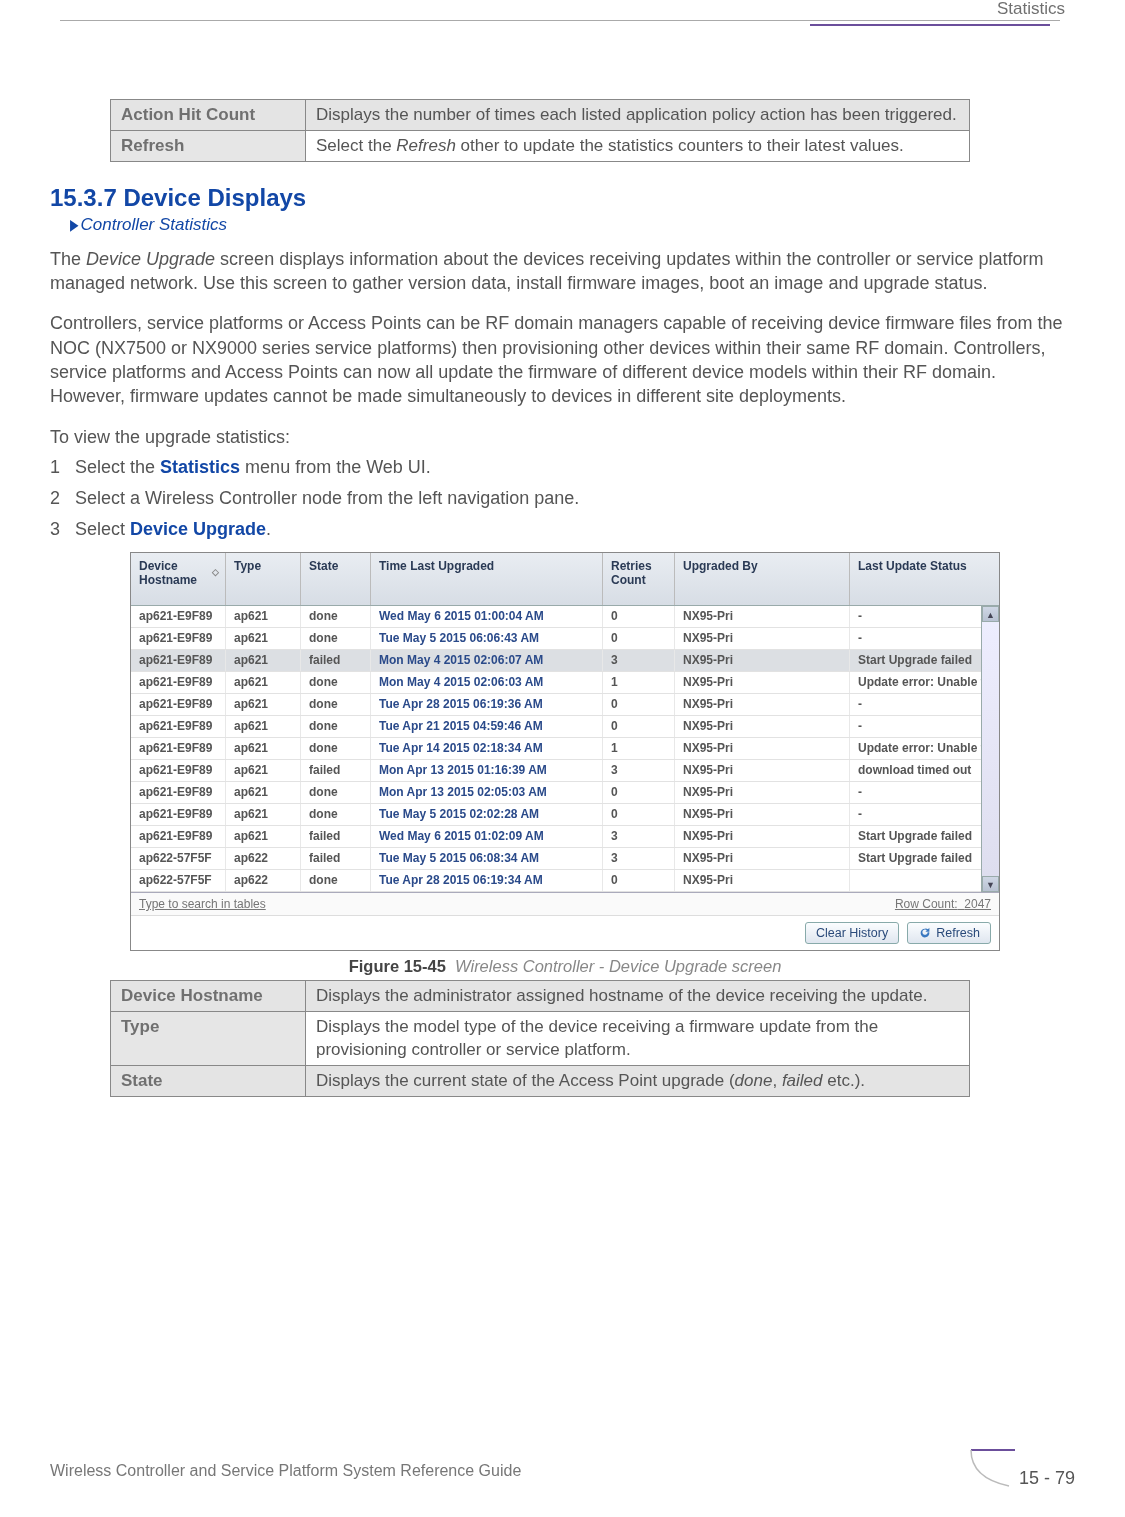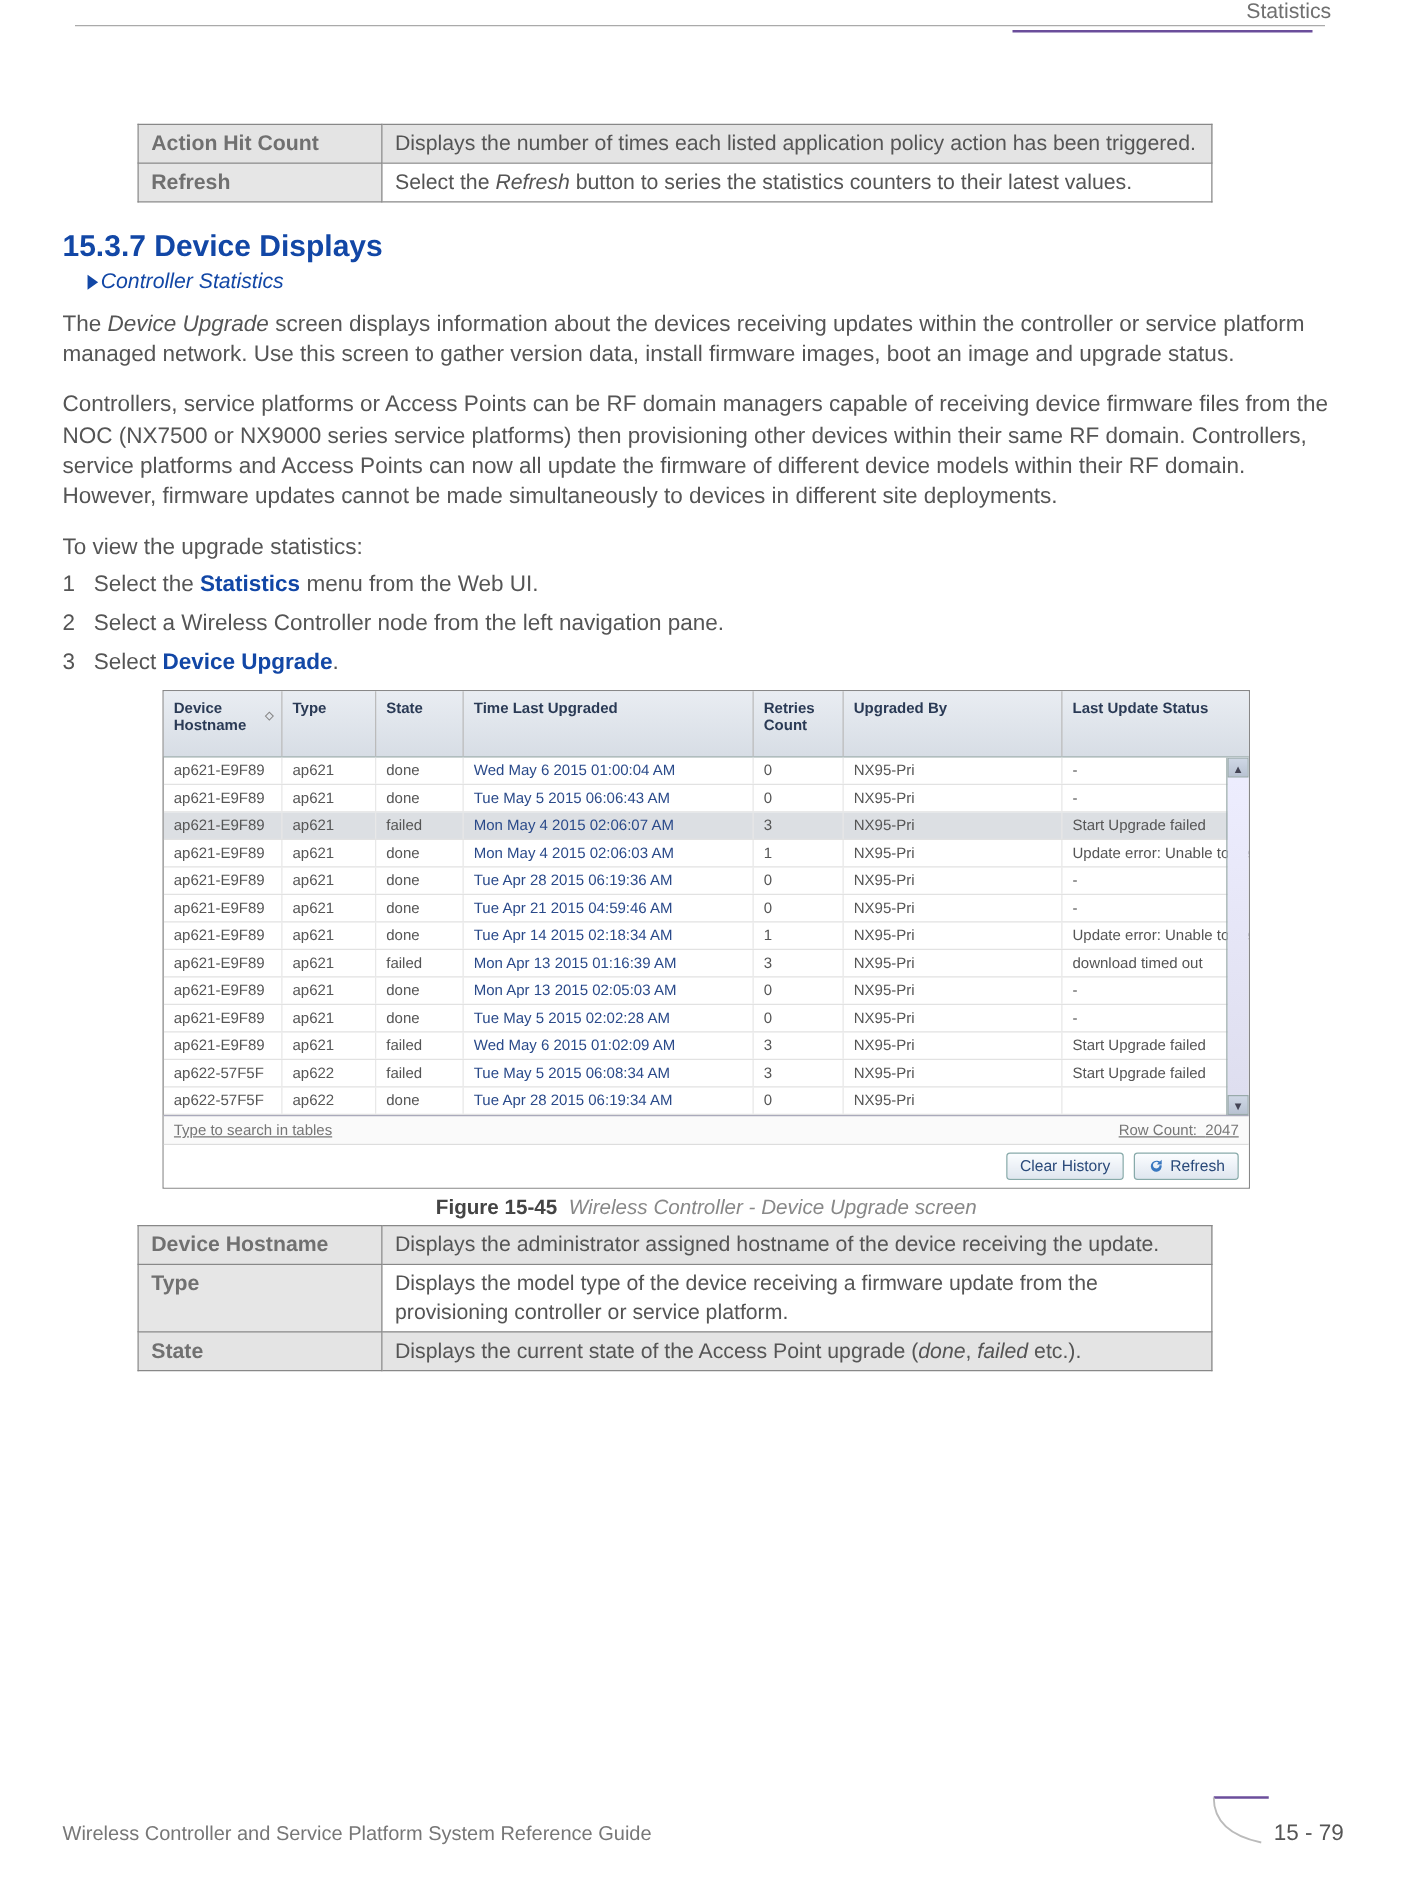--- a/index.html
+++ b/index.html
@@ -98,21 +98,21 @@
     border-bottom: 1px solid #9aa;
     font-weight: bold;
     color: #2a3a55;
     font-size: 12px;
   }
   .ss-head > div { padding: 6px 8px 18px 8px; border-right:1px solid #bbb; position:relative;}
   .ss-head > div.nob { border-right:none;}
   .ss-head .sort-icon {
     position:absolute; right:6px; top:14px; font-size:9px; color:#888;
   }
-  .ss-body { max-height: 300px; overflow:hidden; position:relative;}
+  .ss-body { max-height: 300px; overflow:hidden; position:relative;font-weight:bold;}
   .ss-row { display:flex; border-bottom:1px solid #e2e2e2; font-size:12px; color:#555;}
   .ss-row.sel { background:#dcdfe3;}
   .ss-row > div { padding: 3.5px 8px; border-right:1px solid #e8e8e8; white-space:nowrap; overflow:hidden; text-overflow: clip;}
   .ss-row > div:last-child{border-right:none;}
   .c-host{width:95px;} .c-type{width:75px;} .c-state{width:70px;} .c-time{width:232px; color:#2a4a8a;} .c-ret{width:72px;} .c-upby{width:175px;} .c-stat{flex:1;}
   .ss-scroll {
     position:absolute; right:0; top:0; width:18px; height:100%;
     background:linear-gradient(#eef,#dde);
     border-left:1px solid #9aa;
   }
@@ -141,22 +141,22 @@
     padding:3px 10px; font-size:12.5px; font-weight:normal; color:#2a4a7a;
   }
   .ss-btn .ic { width:14px;height:14px; display:inline-block;}
   .figure-caption {
     text-align:center; font-size:16.5px; margin:6px 0 4px 0; color:#555;
   }
   .figure-caption b{ font-weight:bold; color:#444;}
   .figure-caption i{ font-style:italic; color:#888;}
 
   .footer {
-    position:absolute; bottom:40px; left:50px; right:50px;
-    display:flex; justify-content:space-between; align-items:flex-end;
+    position:absolute; bottom:28px; left:50px; right:50px;
+    display:flex; justify-content:space-between; 
     color:#777; font-size:16px;margin-top:48px;
   }
   .footer .pnum{ font-size:18px; color:#555; position:relative; padding:6px 0 0 38px;}
   .footer .swoosh{
     position:absolute; top:-14px; left:-12px;
     width:48px; height:40px;
   }
 </style>
 </head>
 <body>
@@ -169,21 +169,21 @@
 
   <table class="def-table">
     <tbody>
         <tr class="alt">
       <td class="term">Action Hit Count</td>
       <td>Displays the number of times each listed application policy action has been triggered.</td>
     </tr>
     <tr>
       <td class="term">Refresh</td>
       <td>
-        <span>Select the </span><span class="emph">Refresh</span><span> button to series the statistics counters to their latest values.</span>
+        <span>Select the </span><span class="emph">Refresh</span><span> other to update the statistics counters to their latest values.</span>
       </td>
     </tr>
   </tbody>
     </table>
 
   <h3 class="section">15.3.7 Device Displays</h3>
   <div class="breadcrumb">
     <span class="arrow">▸</span><span>Controller Statistics</span>
   </div>
 

